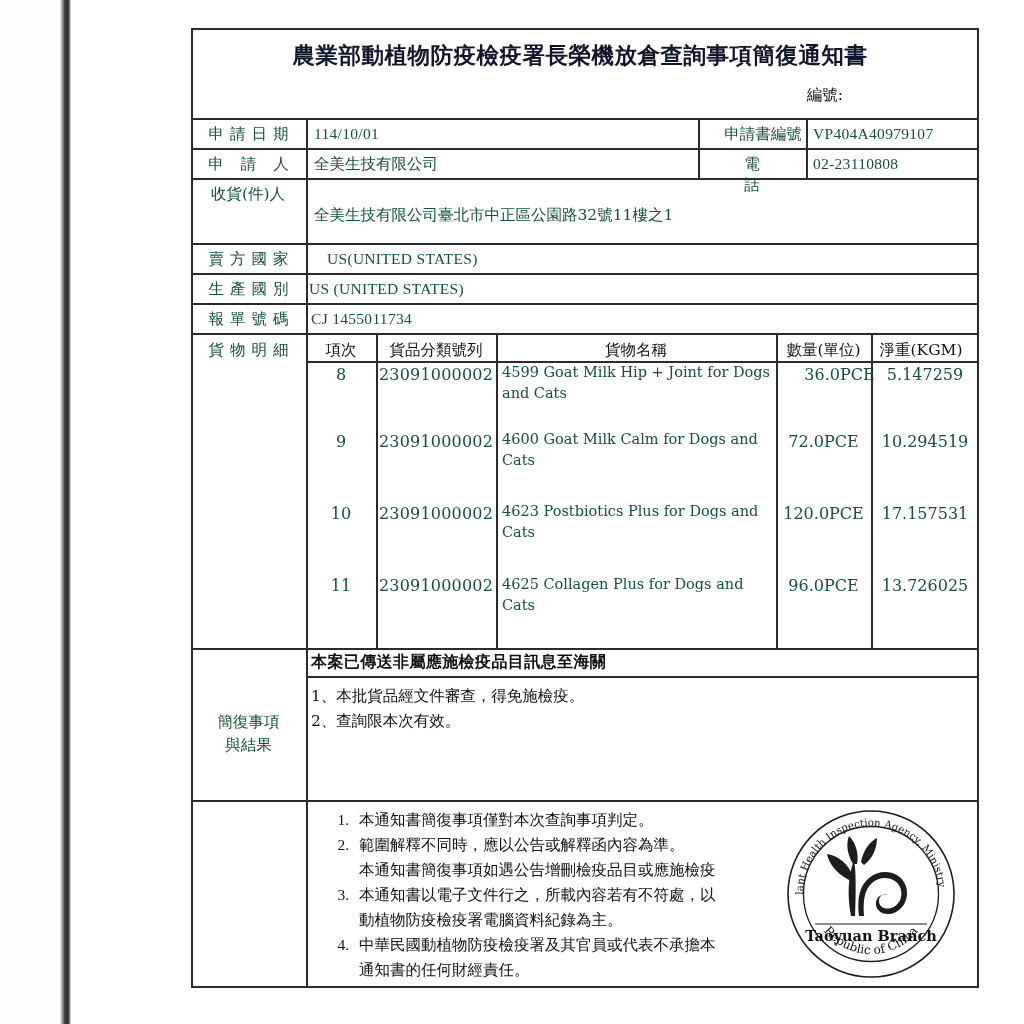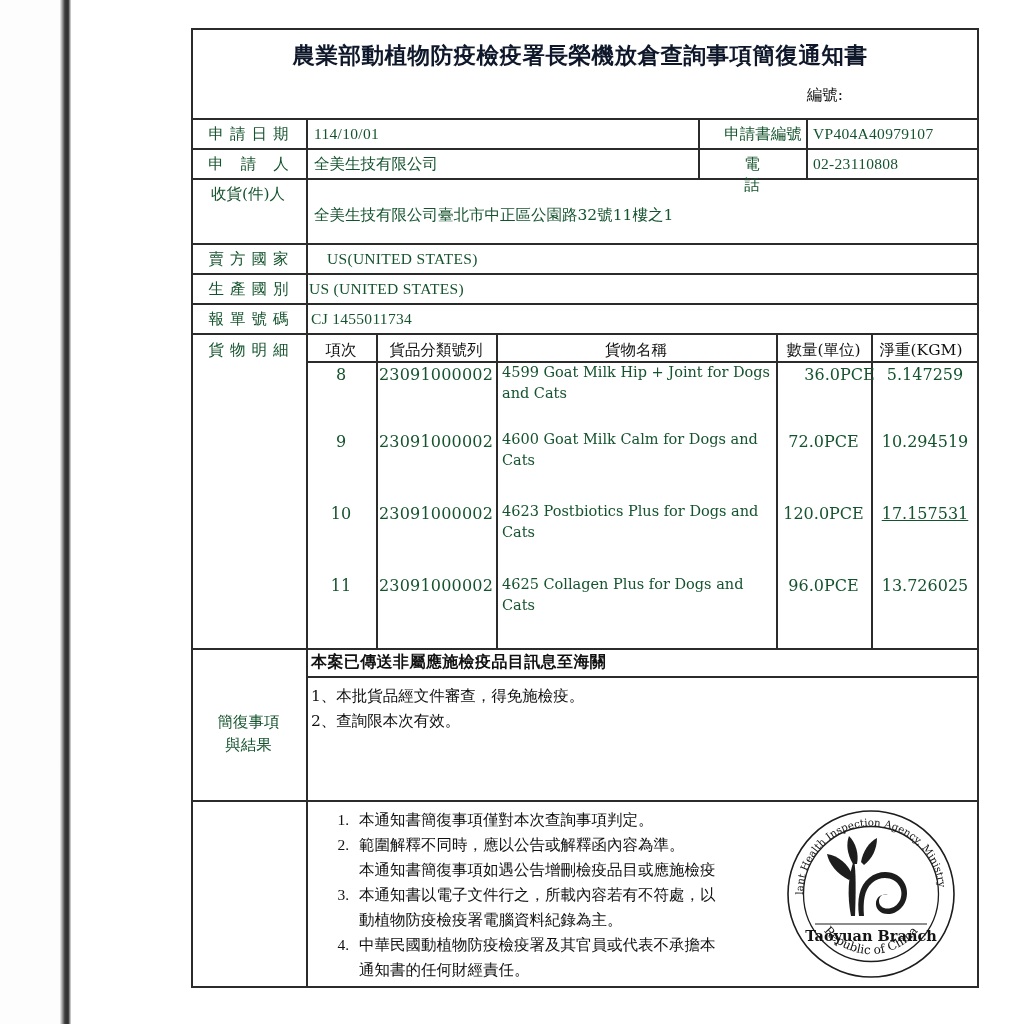--- a/index.html
+++ b/index.html
@@ -244,21 +244,21 @@
     <div class="cell g-item" style="left:235px; top:431px; width:70px;">9</div>
     <div class="cell g-code" style="left:305px; top:431px; width:120px;">23091000002</div>
     <div class="cell g-name" style="left:427px; top:429px; width:278px;">4600 Goat Milk Calm for Dogs and Cats</div>
     <div class="cell g-qty" style="left:705px; top:431px; width:95px;">72.0PCE</div>
     <div class="cell g-wt" style="left:800px; top:431px; width:108px;">10.294519</div>
 
     <div class="cell g-item" style="left:235px; top:503px; width:70px;">10</div>
     <div class="cell g-code" style="left:305px; top:503px; width:120px;">23091000002</div>
     <div class="cell g-name" style="left:427px; top:501px; width:278px;">4623 Postbiotics Plus for Dogs and Cats</div>
     <div class="cell g-qty" style="left:705px; top:503px; width:95px;">120.0PCE</div>
-    <div class="cell g-wt" style="left:800px; top:503px; width:108px;text-decoration:underline;">17.157531</div>
+    <div class="cell g-wt" style="left:800px; top:503px; width:108px;">17.157531</div>
 
     <div class="cell g-item" style="left:235px; top:575px; width:70px;">11</div>
     <div class="cell g-code" style="left:305px; top:575px; width:120px;">23091000002</div>
     <div class="cell g-name" style="left:427px; top:574px; width:278px;">4625 Collagen Plus for Dogs and Cats</div>
     <div class="cell g-qty" style="left:705px; top:575px; width:95px;">96.0PCE</div>
     <div class="cell g-wt" style="left:800px; top:575px; width:108px;">13.726025</div>
 
     <div class="cell lbl" style="left:120px; top:712px; width:115px;">簡復事項</div>
     <div class="cell lbl" style="left:120px; top:735px; width:115px;">與結果</div>
 

